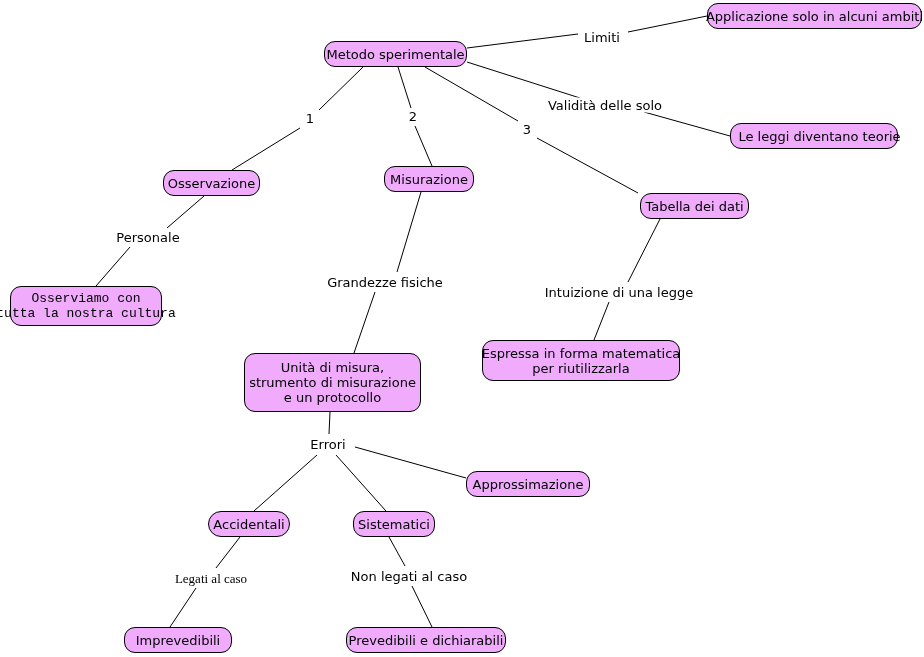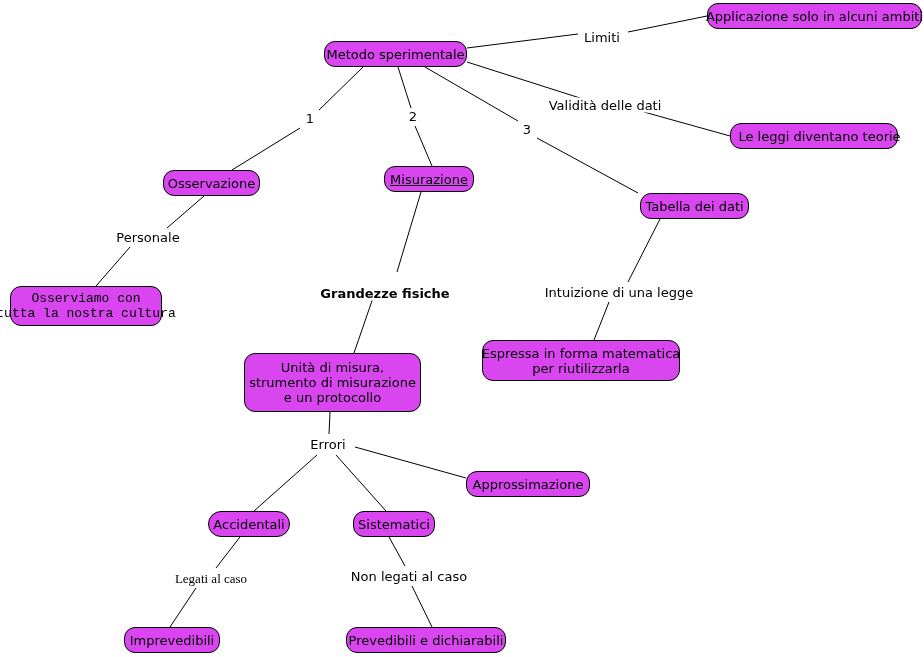--- a/index.html
+++ b/index.html
@@ -20,21 +20,21 @@
     left: 0;
     top: 0;
     width: 924px;
     height: 657px;
   }
   .node {
     position: absolute;
     box-sizing: border-box;
     border: 1px solid #000000;
     border-radius: 11px;
-    background: #d946ef;
+    background: #f0abfc;
     color: #000000;
     font-size: 13px;
     line-height: 15px;
     text-align: center;
     display: flex;
     align-items: center;
     justify-content: center;
     padding: 2px 9px;
     white-space: pre;
   }
@@ -78,41 +78,41 @@
       <line x1="240" y1="537" x2="216" y2="568" stroke="#000000" stroke-width="1"></line>
       <line x1="196" y1="588" x2="170" y2="627" stroke="#000000" stroke-width="1"></line>
       <line x1="389" y1="537" x2="405" y2="566" stroke="#000000" stroke-width="1"></line>
       <line x1="412" y1="586" x2="432" y2="627" stroke="#000000" stroke-width="1"></line>
     </svg>
   <div id="nodes-layer">
       <div class="node" style="left: 324px; top: 41px; width: 143px; height: 26px;">Metodo sperimentale</div>
       <div class="node" style="left: 707px; top: 3px; width: 215px; height: 26px;">Applicazione solo in alcuni ambiti</div>
       <div class="node" style="left: 730px; top: 123px; width: 168px; height: 26px; padding-left: 20px;">Le leggi diventano teorie</div>
       <div class="node" style="left: 163px; top: 170px; width: 97px; height: 26px;">Osservazione</div>
-      <div class="node" style="left: 384px; top: 166px; width: 90px; height: 26px; text-decoration: underline;">Misurazione</div>
+      <div class="node" style="left: 384px; top: 166px; width: 90px; height: 26px;">Misurazione</div>
       <div class="node" style="left: 640px; top: 193px; width: 109px; height: 26px;">Tabella dei dati</div>
       <div class="node" style="left: 10px; top: 286px; width: 152px; height: 40px; font-family: Liberation Mono, monospace;">Osserviamo con
 tutta la nostra cultura</div>
       <div class="node" style="left: 482px; top: 340px; width: 198px; height: 41px;">Espressa in forma matematica
 per riutilizzarla</div>
       <div class="node" style="left: 244px; top: 353px; width: 177px; height: 59px;">Unità di misura,
 strumento di misurazione
 e un protocollo</div>
       <div class="node" style="left: 466px; top: 471px; width: 124px; height: 26px;">Approssimazione</div>
       <div class="node" style="left: 208px; top: 511px; width: 82px; height: 26px; border-radius: 13px;">Accidentali</div>
       <div class="node" style="left: 353px; top: 511px; width: 82px; height: 26px;">Sistematici</div>
-      <div class="node" style="left: 124px; top: 627px; width: 96px; height: 26px;">Imprevedibili</div>
+      <div class="node" style="left: 124px; top: 627px; width: 108px; height: 26px;">Imprevedibili</div>
       <div class="node" style="left: 346px; top: 627px; width: 160px; height: 26px;">Prevedibili e dichiarabili</div>
     </div>
   <div id="labels-layer">
       <div class="link-label" style="left: 602px; top: 37px;">Limiti</div>
-      <div class="link-label" style="left: 605px; top: 105px;">Validità delle dati</div>
+      <div class="link-label" style="left: 605px; top: 105px;">Validità delle solo</div>
       <div class="link-label" style="left: 310px; top: 118px;">1</div>
       <div class="link-label" style="left: 413px; top: 116px;">2</div>
       <div class="link-label" style="left: 527px; top: 129px;">3</div>
       <div class="link-label" style="left: 148px; top: 237px;">Personale</div>
-      <div class="link-label" style="left: 385px; top: 293px; font-weight: bold;">Grandezze fisiche</div>
+      <div class="link-label" style="left: 385px; top: 282px;">Grandezze fisiche</div>
       <div class="link-label" style="left: 619px; top: 292px;">Intuizione di una legge</div>
       <div class="link-label" style="left: 328px; top: 444px;">Errori</div>
       <div class="link-label" style="left: 211px; top: 578px; font-family: Liberation Serif, serif;">Legati al caso</div>
       <div class="link-label" style="left: 409px; top: 576px;">Non legati al caso</div>
     </div>
 </div>
 
 </body></html>

